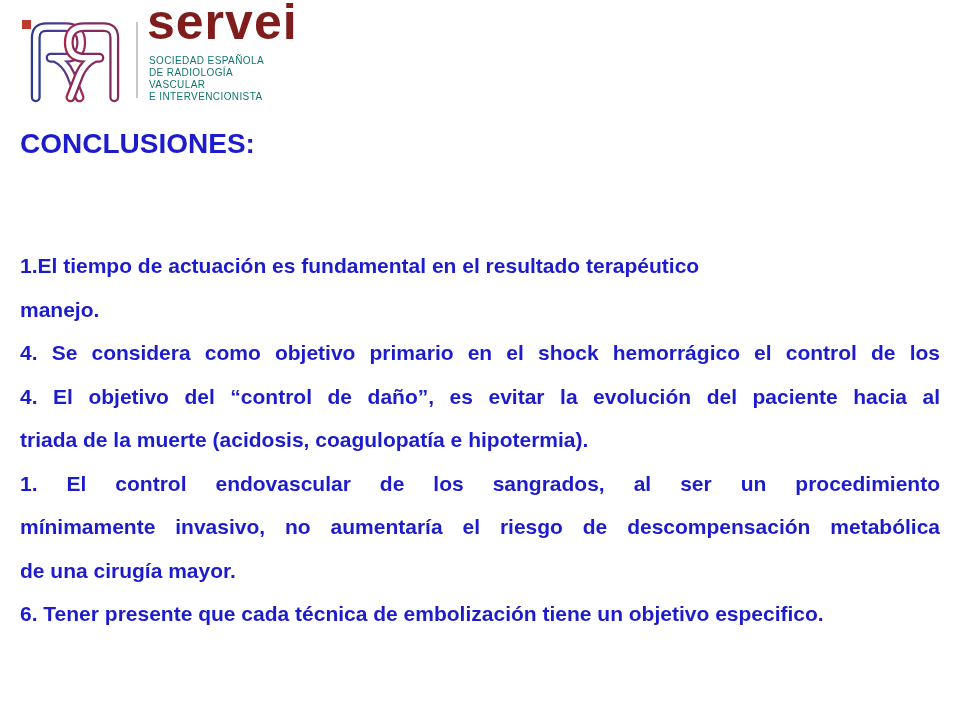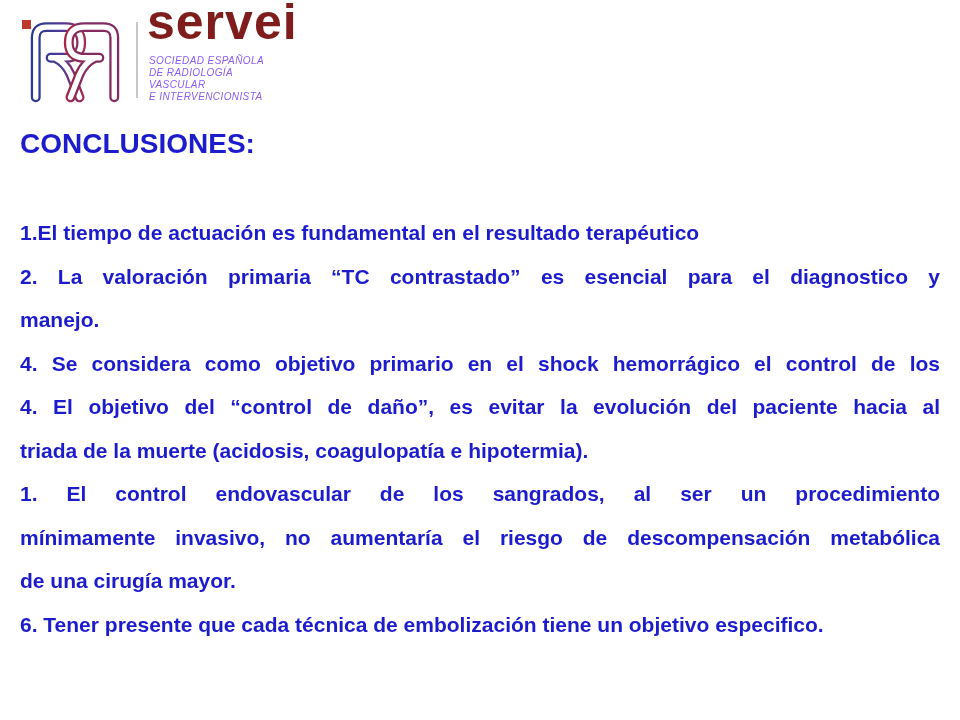--- a/index.html
+++ b/index.html
@@ -10,29 +10,29 @@
   }
   
   .logo{position:absolute;left:0;top:0;width:340px;height:120px;}
   .logo-square{position:absolute;left:22px;top:20px;width:9px;height:9px;background:#bf3a2c;}
   .logo-mark{position:absolute;left:25px;top:15px;}
   .logo-divider{position:absolute;left:136px;top:22px;width:2px;height:76px;background:#c9c5c0;}
   .wordmark{
     position:absolute;left:147px;top:2px;
     font-size:50px;font-weight:600;letter-spacing:1px;color:#7f1d1d;line-height:40px;
   }
-  .tagline{position:absolute;left:149px;top:55px;color:#8b5cf6;font-style:italic;}
+  .tagline{position:absolute;left:149px;top:55px;color:#0f766e;}
   .tagline .tl{font-size:10px;line-height:12px;letter-spacing:.4px;font-weight:400;}
   
   .slide-title{
     position:absolute;left:20px;top:128px;
     font-size:28px;font-weight:bold;color:#1d1ccd;letter-spacing:0;
   }
   .body{
-    position:absolute;left:20px;top:211px;width:920px;
+    position:absolute;left:20px;top:244px;width:920px;
     font-size:21px;font-weight:bold;color:#1d1ccd;
   }
   .line{line-height:43.5px;text-align:left;white-space:normal;}
   .line.just{text-align:justify;text-align-last:justify;}
 </style>
 </head>
 <body>
 
 <div class="logo">
   <div class="logo-square"></div>
@@ -71,21 +71,20 @@
     <div class="tl">DE RADIOLOGÍA</div>
     <div class="tl">VASCULAR</div>
     <div class="tl">E INTERVENCIONISTA</div>
   </div>
 </div>
 
 <div class="slide-title">CONCLUSIONES:</div>
 
 <div class="body">
   <div class="line">1.El tiempo de actuación es fundamental en el resultado terapéutico</div>
-  <div class="line just">2. La valoración primaria “TC contrastado” es esencial para el diagnostico y</div>
   <div class="line">manejo.</div>
   <div class="line just">4. Se considera como objetivo primario en el shock hemorrágico el control de los</div>
   <div class="line just">4. El objetivo del “control de daño”, es evitar la evolución del paciente hacia al</div>
   <div class="line">triada de la muerte (acidosis, coagulopatía e hipotermia).</div>
   <div class="line just">1. El control endovascular de los sangrados, al ser un procedimiento</div>
   <div class="line just">mínimamente invasivo, no aumentaría el riesgo de descompensación metabólica</div>
   <div class="line">de una cirugía mayor.</div>
   <div class="line">6. Tener presente que cada técnica de embolización tiene un objetivo especifico.</div>
 </div>
 

